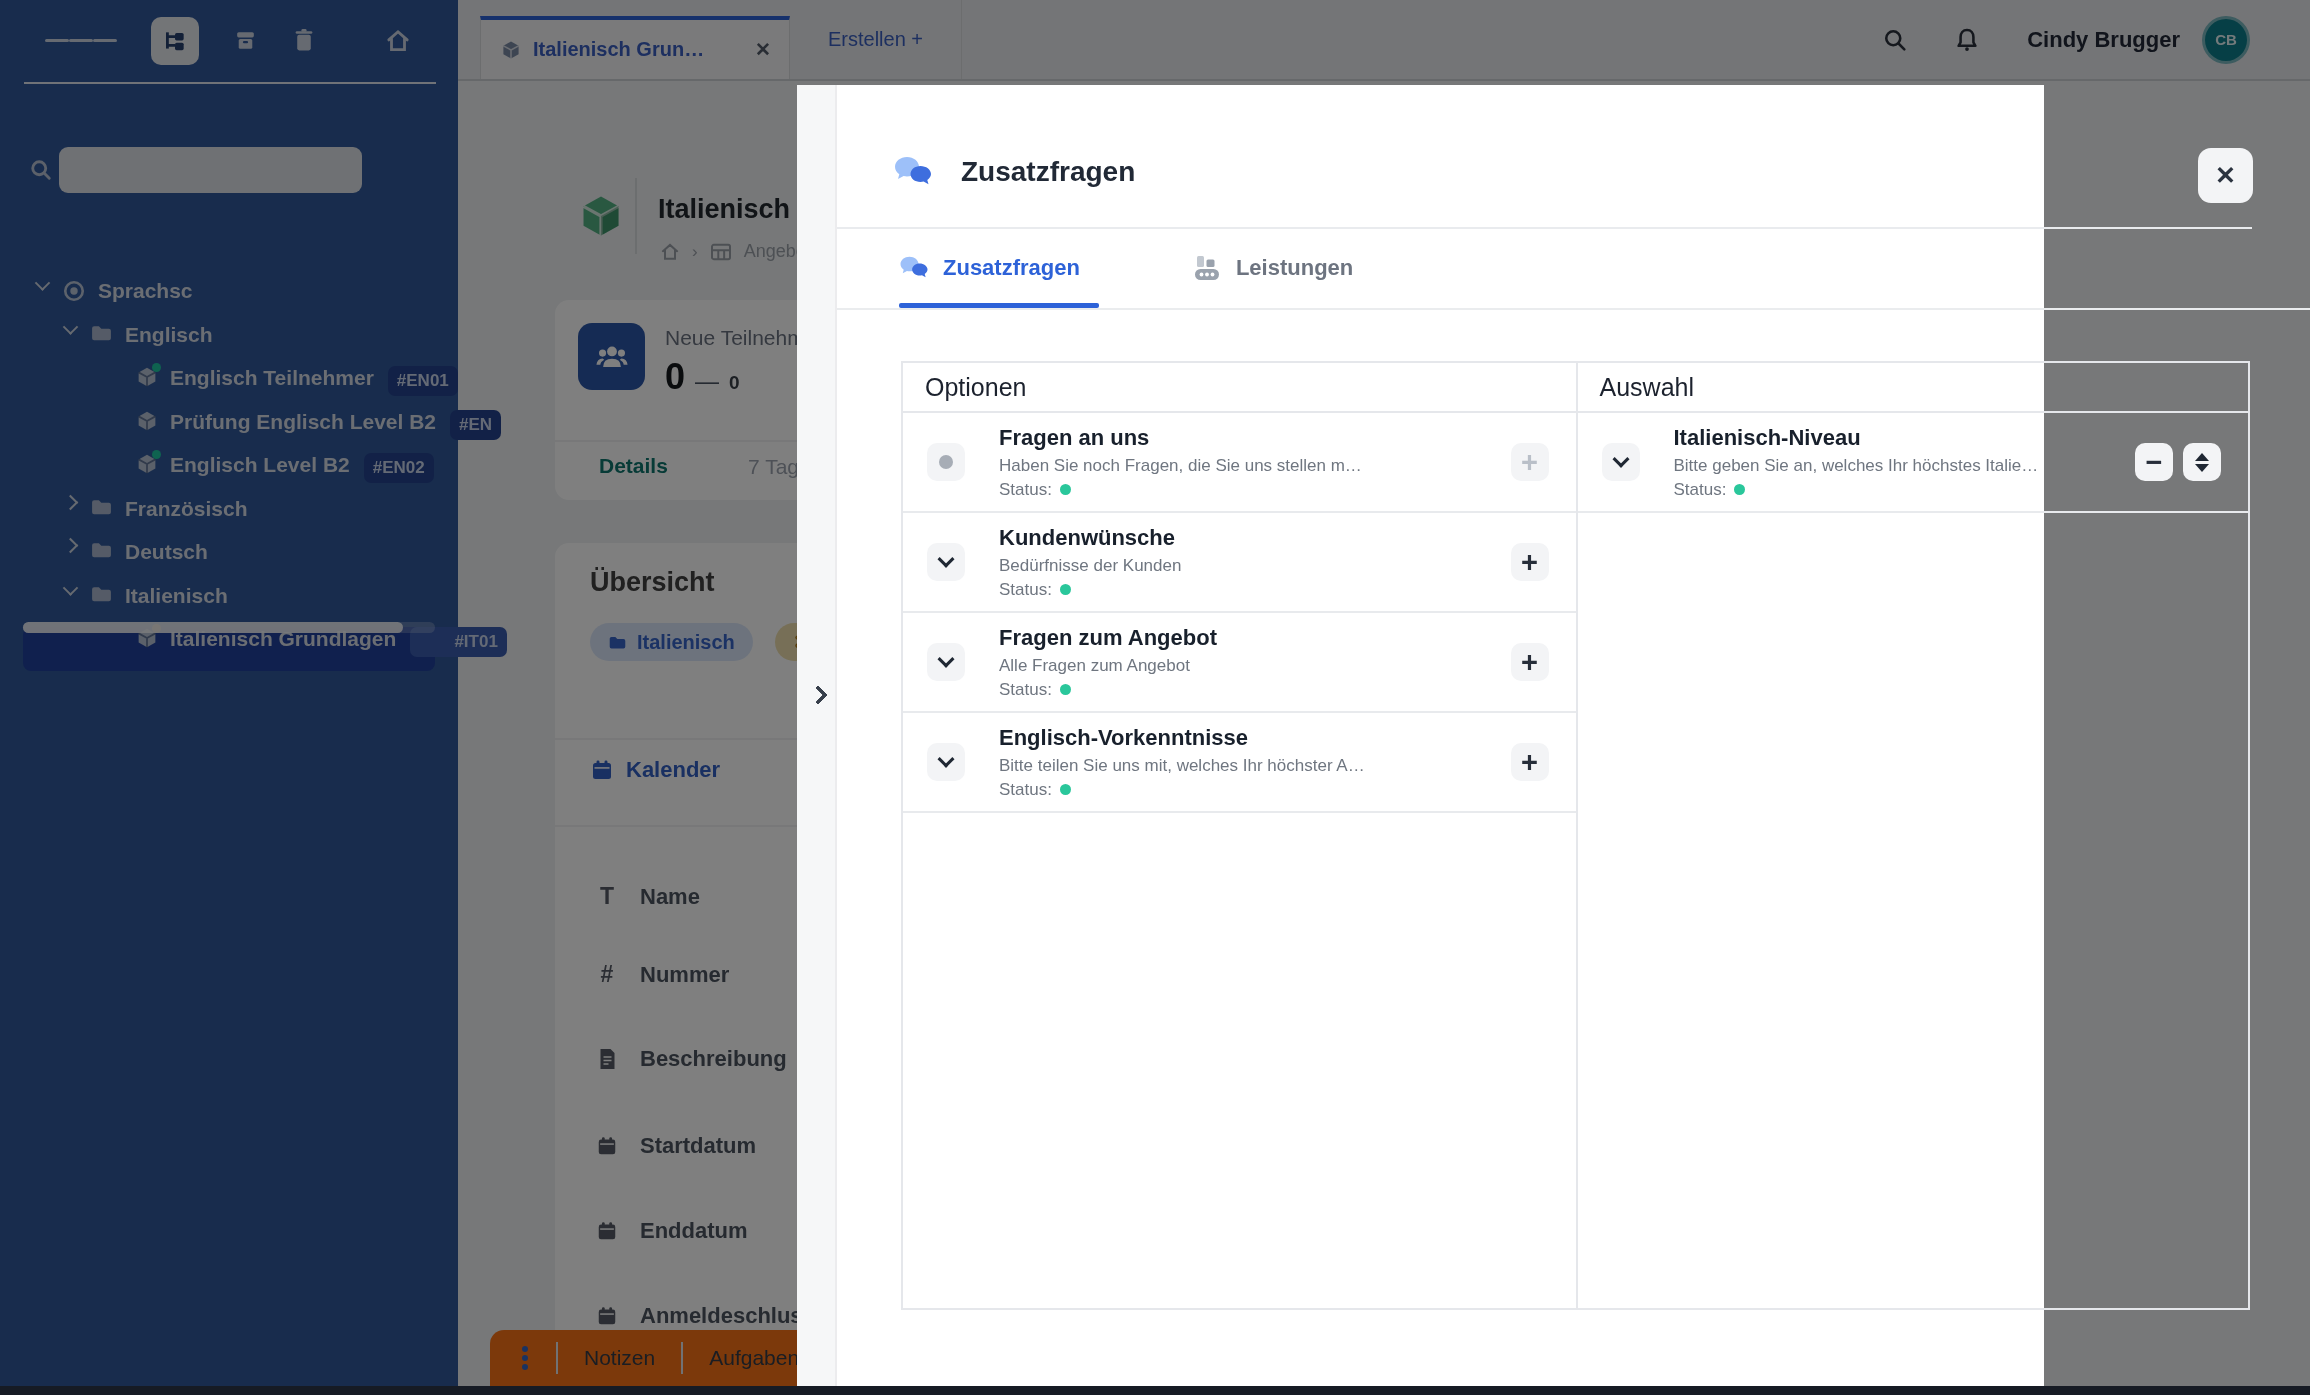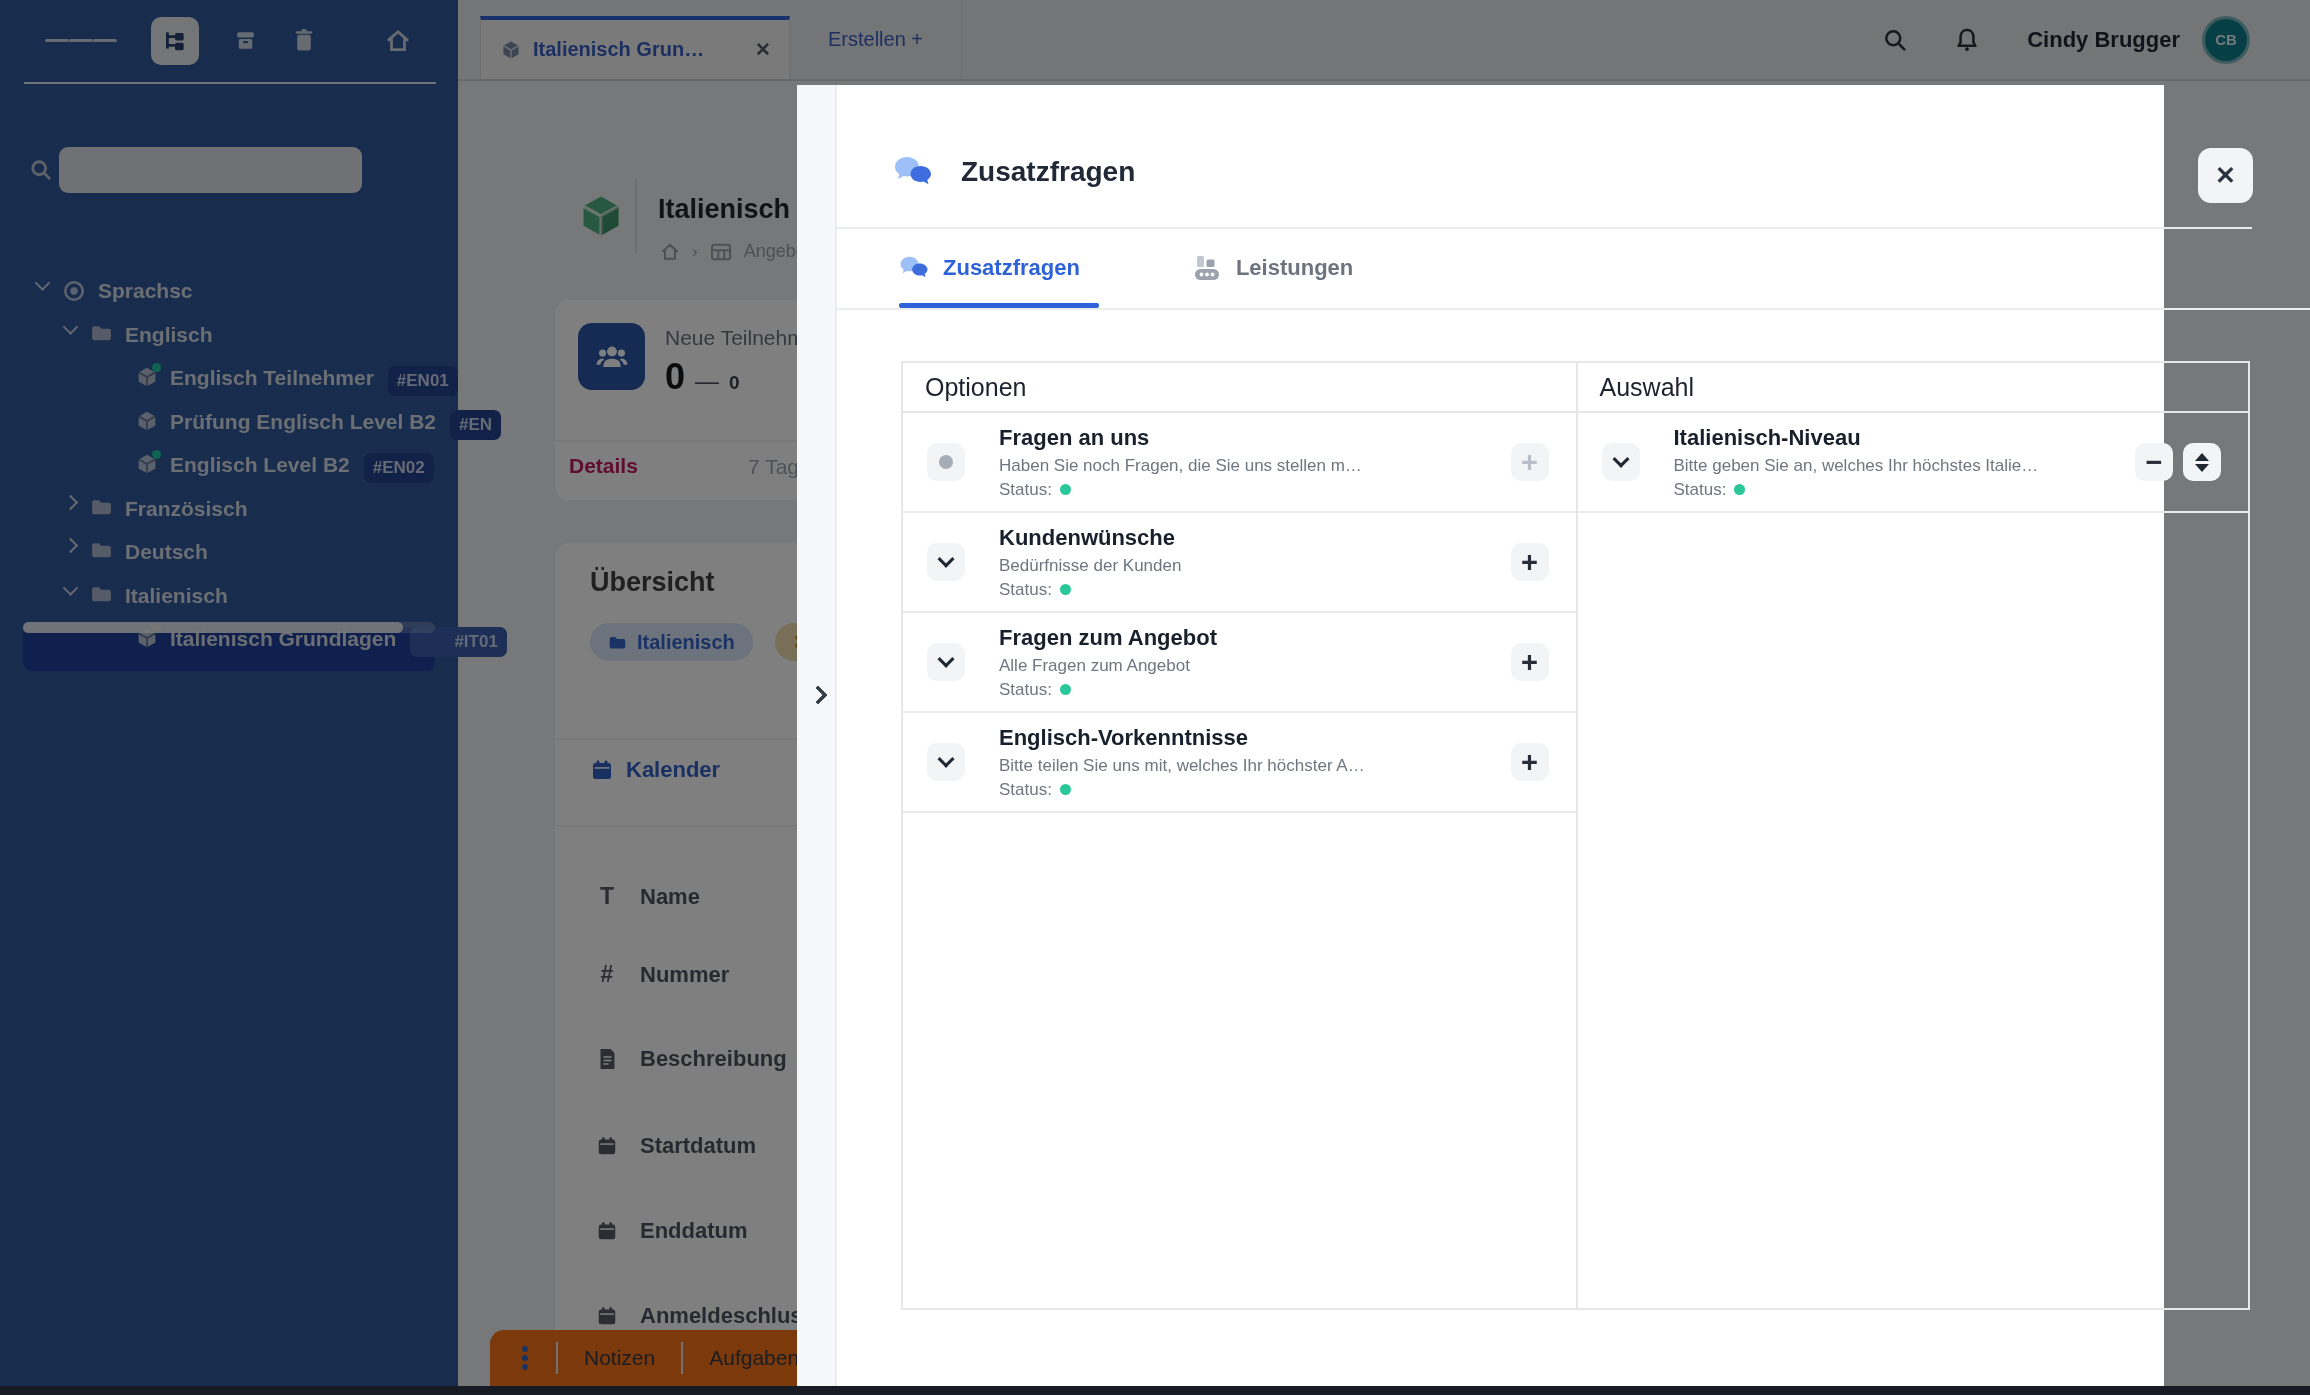--- a/index.html
+++ b/index.html
@@ -67,21 +67,21 @@
   .card { position:absolute; background:#fff; border-radius:14px; }
   .stat-card { left:97px; top:219px; width:720px; height:200px; }
   .stat-ico { position:absolute; left:23px; top:23px; width:67px; height:67px; border-radius:14px; background:#2b57a8;
               display:flex; align-items:center; justify-content:center; }
   .stat-label { position:absolute; left:110px; top:26px; font-size:21px; color:#6b7280; white-space:nowrap; }
   .stat-vals { position:absolute; left:110px; top:56px; display:flex; align-items:baseline; }
   .stat-v1 { font-size:36px; font-weight:700; color:#15181d; }
   .stat-sep { font-size:24px; color:#4b5563; margin:0 10px; }
   .stat-v2 { font-size:19px; font-weight:600; color:#3a4049; }
   .stat-div { position:absolute; left:0; top:140px; width:100%; height:2px; background:#f0f1f3; }
-  .stat-details { position:absolute; left:14px; top:154px; font-size:21px; font-weight:700; color:#be185d; cursor:pointer; }
+  .stat-details { position:absolute; left:44px; top:154px; font-size:21px; font-weight:700; color:#0f766e; cursor:pointer; }
   .stat-days { position:absolute; left:193px; top:155px; font-size:21px; color:#9ca3af; white-space:nowrap; }
   .ov-card { left:97px; top:462px; width:720px; height:900px; }
   .ov-title { position:absolute; left:35px; top:24px; font-size:27px; font-weight:600; color:#404040; }
   .badges { position:absolute; left:35px; top:80px; display:flex; }
   .pill { height:38px; border-radius:19px; display:flex; align-items:center; padding:0 18px; font-size:20px; font-weight:600; white-space:nowrap; }
   .pill-cat { background:#dbe7fb; color:#3664c9; }
   .pill-price { background:#eedfae; color:#a87b24; margin-left:22px; }
   .pill svg { margin-right:10px; }
   .ov-div1 { position:absolute; left:0; top:195px; width:100%; height:2px; background:#f0f1f3; }
   .ov-tabs { position:absolute; left:35px; top:214px; display:flex; align-items:center; }
@@ -96,21 +96,21 @@
           border-radius:14px 14px 0 0; display:flex; align-items:center; }
   .kebab { width:6px; margin-left:32px; cursor:pointer; }
   .kebab i { display:block; width:6px; height:6px; border-radius:50%; background:#3565c0; margin:3px 0; }
   .bdiv { width:2px; height:32px; background:#e3e5e8; margin:0 0 0 28px; }
   .bitem { margin-left:26px; font-size:21px; color:#343b46; cursor:pointer; }
   .bitem + .bdiv { margin-left:26px; }
   .bottom-strip { position:absolute; left:0; top:1386px; width:2310px; height:9px; background:#161b24; z-index:40; }
 
   
   .overlay { position:absolute; left:0; top:0; width:2310px; height:1386px; background:rgba(0,0,0,.5); z-index:20; }
-  .modal { position:absolute; left:797px; top:85px; width:1367px; height:1301px; background:#fff; z-index:30; }
+  .modal { position:absolute; left:797px; top:85px; width:1247px; height:1301px; background:#fff; z-index:30; }
   .gutter { position:absolute; left:0; top:0; width:40px; height:1301px; background:#f6f7f8; border-right:2px solid #ececee; }
   .expander { position:absolute; left:8px; top:596px; width:26px; height:28px; cursor:pointer; display:flex; align-items:center; justify-content:center; }
   .expander i { width:14px; height:14px; border-right:4px solid #373f4b; border-bottom:4px solid #373f4b; transform:rotate(-45deg); border-radius:1px; }
   .m-head { position:absolute; left:96px; top:70px; display:flex; align-items:center; }
   .m-title { margin-left:28px; font-size:28px; font-weight:600; color:#212936; }
   .m-close { position:absolute; left:1401px; top:63px; width:55px; height:55px; border-radius:13px; background:#f3f4f6;
              display:flex; align-items:center; justify-content:center; font-size:25px; font-weight:700; color:#2b3340; cursor:pointer; }
   .m-div { position:absolute; left:40px; top:142px; width:1415px; height:2px; background:#e9ebee; }
   .m-tabs { position:absolute; left:102px; top:168px; display:flex; align-items:center; }
   .m-tab { display:flex; align-items:center; cursor:pointer; }

